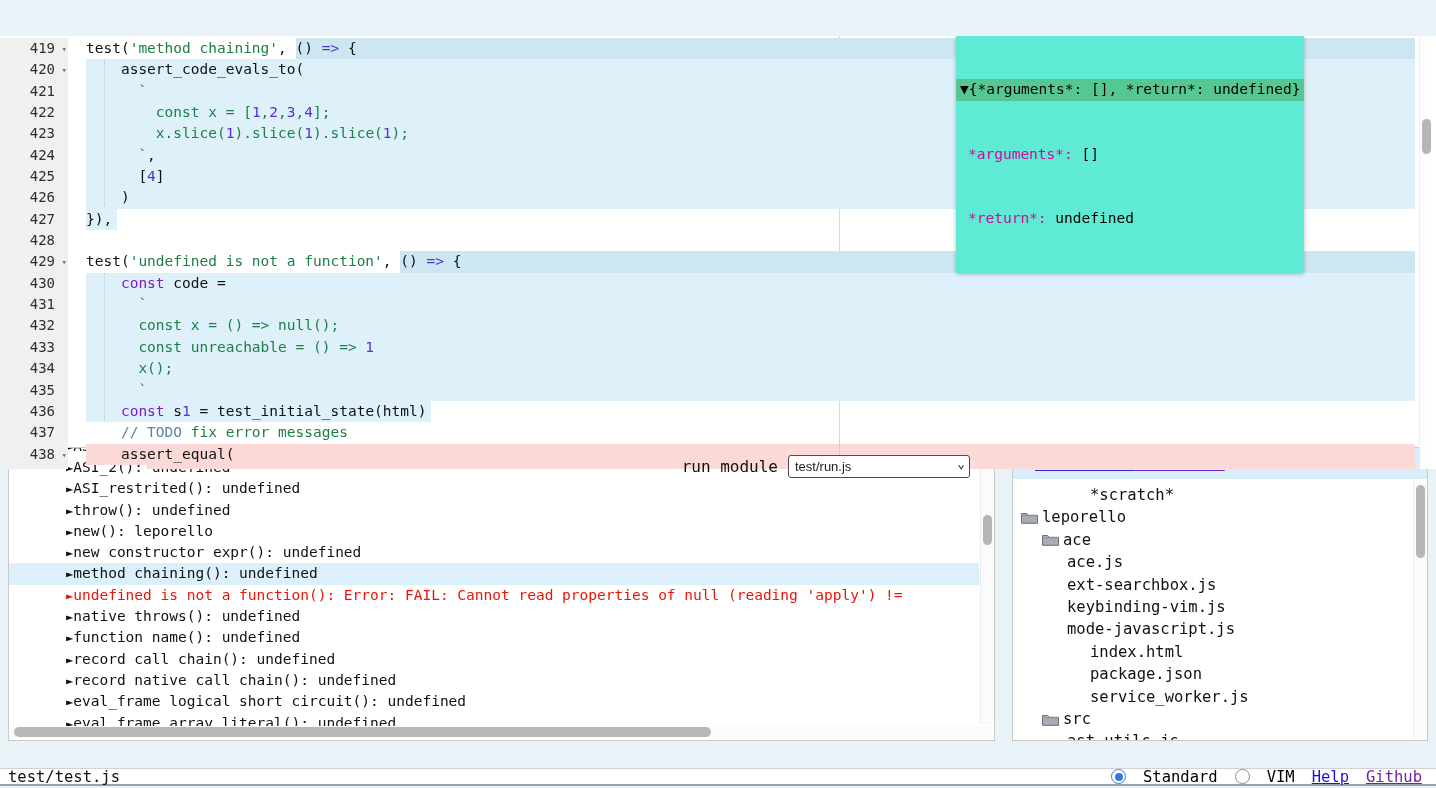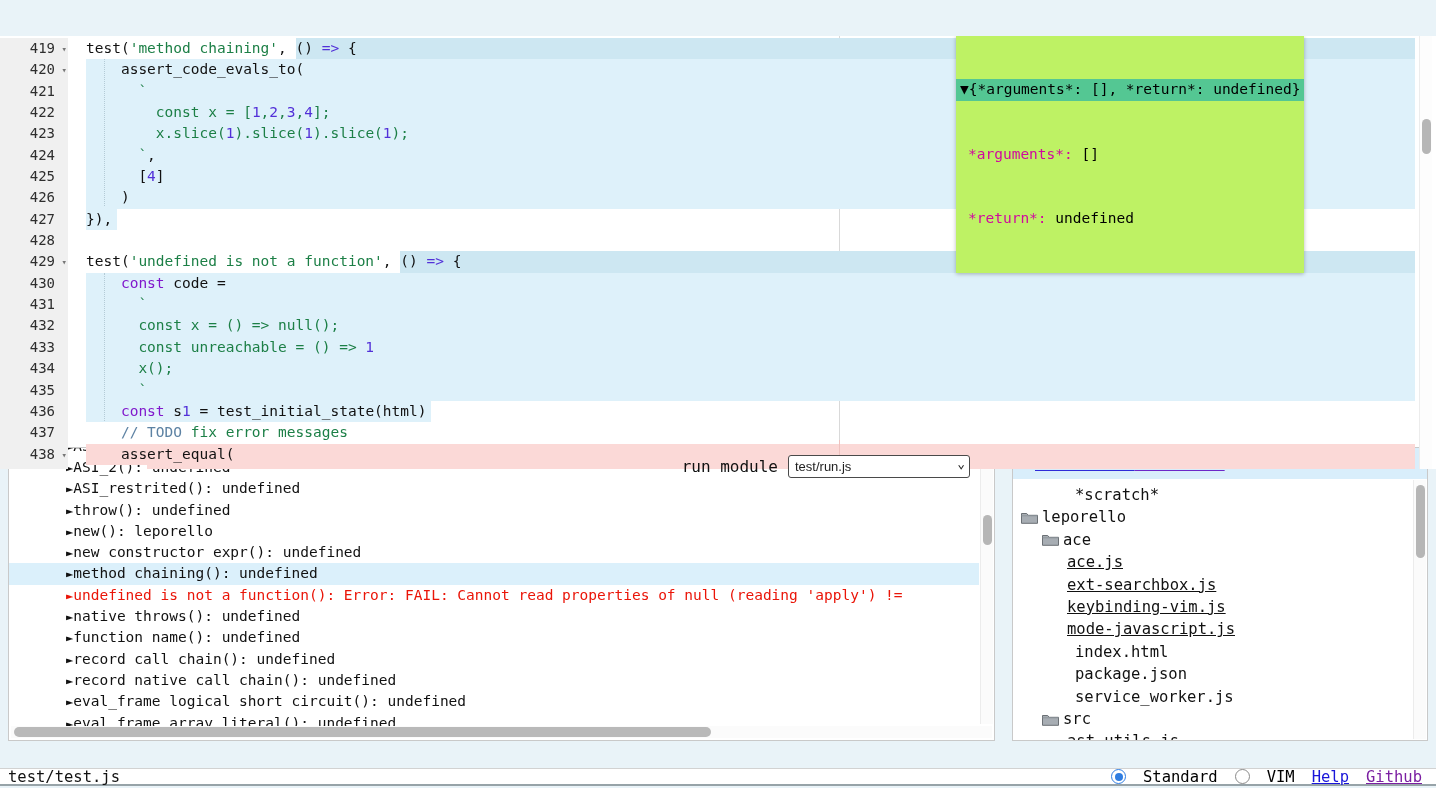--- a/index.html
+++ b/index.html
@@ -28,21 +28,21 @@
   .hl.text{background:var(--blue);} .hl.error{background:var(--pink);} .hl.error-from{background:var(--pink);}
   .toks{position:relative;z-index:2;white-space:pre;display:block;padding-left:var(--padL);}
   .tk-d{color:#111;} .tk-s{color:var(--green);} .tk-k{color:var(--purple);}
   .tk-n{color:var(--violet);} .tk-ct{color:var(--slate);} .tk-cm{color:var(--green);}
   .indent-guide{position:absolute;left:104px;width:0;border-left:1px dotted #9fb8c4;opacity:.65;z-index:2;}
 
   .ed-scroll{position:absolute;right:4px;top:0;width:13px;height:433px;border-left:1px solid #ececec;background:#fdfdfd;z-index:5;}
   .ed-scroll .thumb{position:absolute;left:2px;top:83px;width:9px;height:35px;border-radius:5px;background:#b6b6b6;}
 
   
-  .tooltip{position:absolute;left:956px;top:0;z-index:8;background:#bef264;
+  .tooltip{position:absolute;left:956px;top:0;z-index:8;background:#5eead4;
            box-shadow:0 1px 4px rgba(0,0,0,.28);font-size:14.5px;line-height:21.5px;white-space:pre;}
   .tooltip .hdr{background:var(--tipgreen);color:#000;padding:0 4px;}
   .tooltip .entry{padding:0 4px 0 12px;}
   .tooltip .key{color:var(--magenta);}
 
   
   .panel{position:absolute;background:#fff;border:1px solid #c9c9c9;}
   .results{left:8px;top:447px;width:987px;height:294px;overflow:hidden;}
   .runmod{position:absolute;top:7px;right:24px;display:flex;align-items:center;gap:10px;z-index:6;}
   .runmod .lbl{font-size:16px;color:#111;}
@@ -64,21 +64,21 @@
   .results .hthumb{position:absolute;left:3px;top:1px;width:71%;height:10px;border-radius:5px;background:#b9b9b9;}
 
   
   .files{left:1012px;top:447px;width:416px;height:294px;overflow:hidden;}
   .files .hdrbar{height:31px;background:#d9eefb;display:flex;align-items:center;justify-content:flex-start;padding:0 22px;font-size:15px;}
   .files .hdrbar a{text-decoration:underline;cursor:pointer;}
   .link-create-file{color:#2f2bd8;} .link-create-dir{color:#6d28c8;}
   .tree{position:absolute;left:0;top:31px;right:15px;bottom:0;padding-top:5px;overflow:hidden;}
   .trow{height:22.4px;line-height:22.4px;font-size:15.5px;color:#111;white-space:pre;display:flex;align-items:center;}
   .trow .ficon{flex:none;margin-right:4px;display:inline-flex;}
-  .lv-a{padding-left:62px;} .lv-b{padding-left:54px;text-decoration:underline;} .lv-f0{padding-left:8px;text-align:center;} .lv-f1{padding-left:29px;}
+  .lv-a{padding-left:62px;margin-left:15px;} .lv-b{padding-left:54px;} .lv-f0{padding-left:8px;text-align:center;} .lv-f1{padding-left:29px;}
   .files .vtrack{position:absolute;right:1px;top:32px;width:13px;bottom:1px;background:#fbfbfb;border-left:1px solid #ececec;}
   .files .vthumb{position:absolute;left:2px;top:5px;width:9px;height:73px;border-radius:5px;background:#b6b6b6;}
 
   
   .statusbar{position:absolute;left:0;bottom:2px;width:1436px;height:18px;background:#fff;
              border-top:1px solid #d2d2d2;border-bottom:2px solid #97a3a8;
              display:flex;align-items:center;font-size:15.5px;}
   .statusbar .file{margin-left:8px;color:#111;}
   .statusbar .right{margin-left:auto;display:flex;align-items:center;gap:17px;margin-right:14px;}
   .radio-opt{display:flex;align-items:center;gap:17px;cursor:pointer;}

